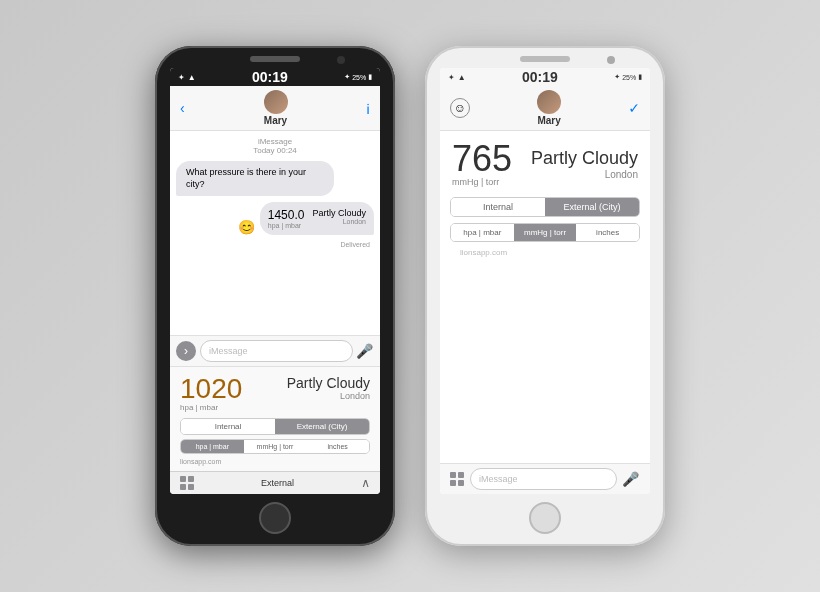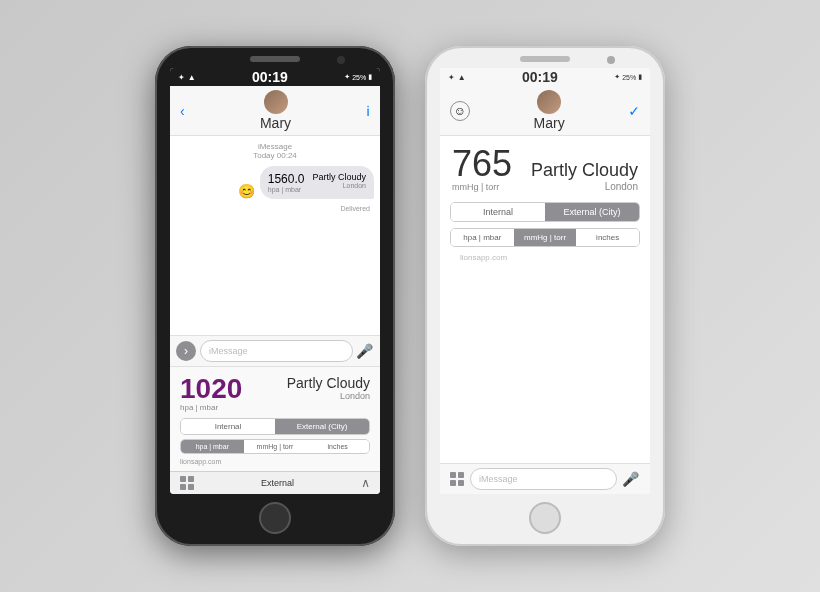--- a/index.html
+++ b/index.html
@@ -165,22 +165,22 @@
 
     .nav-contact-img {
       width: 24px;
       height: 24px;
       border-radius: 50%;
       background: linear-gradient(135deg, #8B6E5A 0%, #c49a7e 100%);
       margin-bottom: 1px;
     }
 
     .nav-title {
-      font-size: 14px;
-      font-weight: 400;
+      font-size: 10px;
+      font-weight: 700;
       color: #333;
     }
 
     .back-btn {
       color: #007aff;
       font-size: 11px;
       display: flex;
       align-items: center;
     }
 
@@ -297,22 +297,22 @@
       margin-bottom: 6px;
     }
 
     .baro-pressure {
       display: flex;
       flex-direction: column;
     }
 
     .baro-value {
       font-size: 28px;
-      font-weight: 700;
-      color: #701a75;
+      font-weight: 400;
+      color: #a16207;
       line-height: 1;
     }
 
     .baro-unit {
       font-size: 8px;
       color: #888;
     }
 
     .baro-weather {
       display: flex;
@@ -411,21 +411,21 @@
     .right-screen-content {
       flex: 1;
       display: flex;
       flex-direction: column;
       background: #fff;
     }
 
     .right-baro-main {
       padding: 10px 12px 6px;
       display: flex;
-      align-items: flex-end;
+      align-items: center;
       justify-content: space-between;
     }
 
     .right-baro-value {
       font-size: 36px;
       font-weight: 300;
       color: #333;
       line-height: 1;
     }
 
@@ -575,26 +575,29 @@
         <div class="info-btn">
           <span>ℹ</span>
         </div>
       </div>
 
       <div class="messages-area">
         <div class="msg-meta">
           <span>iMessage</span><br>
           <span>Today 00:24</span>
         </div>
+        <div class="msg-bubble-left">
+          <span>What pressure is there in your city?</span>
+        </div>
         <div class="msg-bubble-right-container">
           <span class="msg-emoji">😊</span>
           <div class="msg-bubble-right">
             <div style="display:flex; gap:8px; align-items:flex-start;">
               <div>
-                <div style="font-size:12px;font-weight:500;">1560.0</div>
+                <div style="font-size:12px;font-weight:500;">1450.0</div>
                 <div style="font-size:7px;color:#888;">hpa | mbar</div>
               </div>
               <div style="text-align:right;">
                 <div style="font-size:9px;">Partly Cloudy</div>
                 <div style="font-size:7px;color:#888;">London</div>
               </div>
             </div>
           </div>
         </div>
         <div class="msg-delivered">Delivered</div>

